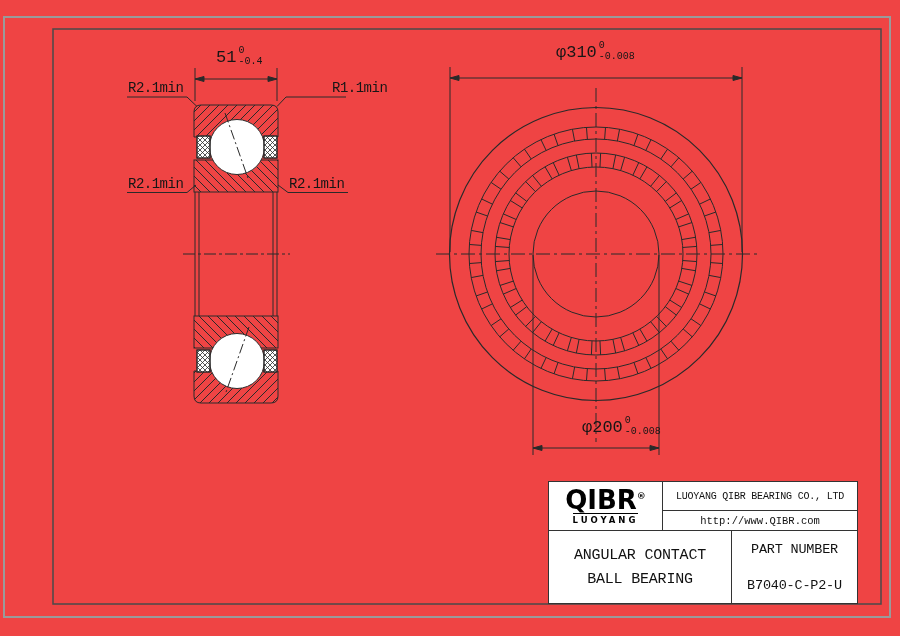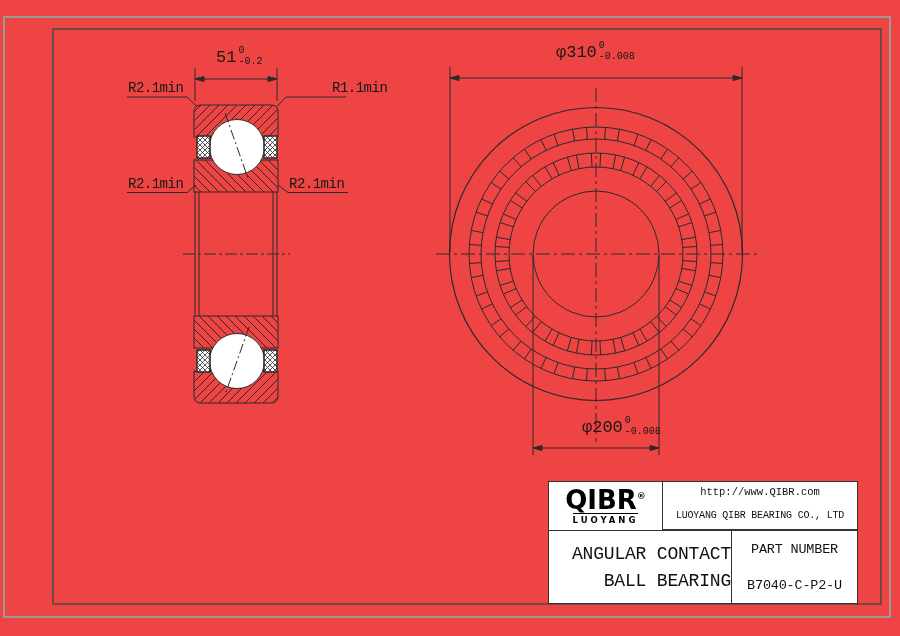--- a/index.html
+++ b/index.html
@@ -22,22 +22,22 @@
              font-size:26px;line-height:0.9;letter-spacing:0px;color:#000;}
   #logo-reg{font-size:9px;vertical-align:super;font-weight:bold;}
   #logo-sub{font-family:"DejaVu Sans","Liberation Sans",sans-serif;font-weight:bold;
             font-size:8.5px;letter-spacing:3px;border-top:1.5px solid #000;
             padding-top:1px;margin-top:1px;color:#000;}
   #company-cell{display:flex;flex-direction:column;}
   #company-top{height:28px;border-bottom:1px solid #333;display:flex;align-items:center;justify-content:center;
                font-size:10px;letter-spacing:-0.2px;}
   #company-bottom{flex:1;display:flex;align-items:center;justify-content:center;font-size:10.5px;}
   #tb-row2{display:grid;grid-template-columns:182px 1fr;}
-  #desc-cell{display:flex;flex-direction:column;align-items:flex-end;justify-content:center;
-             gap:7px;font-size:18px;letter-spacing:-0.2px;}
+  #desc-cell{display:flex;flex-direction:column;align-items:center;justify-content:center;
+             gap:7px;font-size:15px;letter-spacing:-0.2px;}
   #part-cell{border-left:1.5px solid #333;display:flex;flex-direction:column;align-items:center;
              justify-content:center;gap:21px;font-size:13.5px;letter-spacing:-0.2px;}
 </style>
 </head>
 <body>
 
 <div id="page">
 
   <svg id="draw-svg" width="900" height="636" viewBox="0 0 900 636">
     <defs>
@@ -239,21 +239,21 @@
       <line x1="533" y1="448" x2="659" y2="448"></line>
       <polygon points="533,448 542,445.5 542,450.5" fill="#2a2a2a"></polygon>
       <polygon points="659,448 650,445.5 650,450.5" fill="#2a2a2a"></polygon>
     </g>
   </svg>
 
   <div class="dim" style="left:216px;top:49px;">
     <span class="dim-val">51</span>
     <span class="tol">
       <span>0</span>
-      <span>-0.2</span>
+      <span>-0.4</span>
     </span>
   </div>
 
   <div class="dim" style="left:556px;top:44px;">
     <span class="dim-val">φ310</span>
     <span class="tol">
       <span>0</span>
       <span>-0.008</span>
     </span>
   </div>
@@ -271,22 +271,22 @@
   <span class="lbl" style="left:128px;top:175.5px;">R2.1min</span>
   <span class="lbl" style="left:289px;top:175.5px;">R2.1min</span>
 
   <div id="title-block">
     <div id="tb-row1">
       <div id="logo-cell">
         <div id="logo-main"><span>QIBR</span><span id="logo-reg">®</span></div>
         <div id="logo-sub">LUOYANG</div>
       </div>
       <div id="company-cell">
+        <div id="company-top">LUOYANG QIBR BEARING CO., LTD</div>
         <div id="company-bottom">http://www.QIBR.com</div>
-        <div id="company-top">LUOYANG QIBR BEARING CO., LTD</div>
       </div>
     </div>
     <div id="tb-row2">
       <div id="desc-cell">
         <span>ANGULAR CONTACT</span>
         <span>BALL BEARING</span>
       </div>
       <div id="part-cell">
         <span>PART NUMBER</span>
         <span>B7040-C-P2-U</span>

